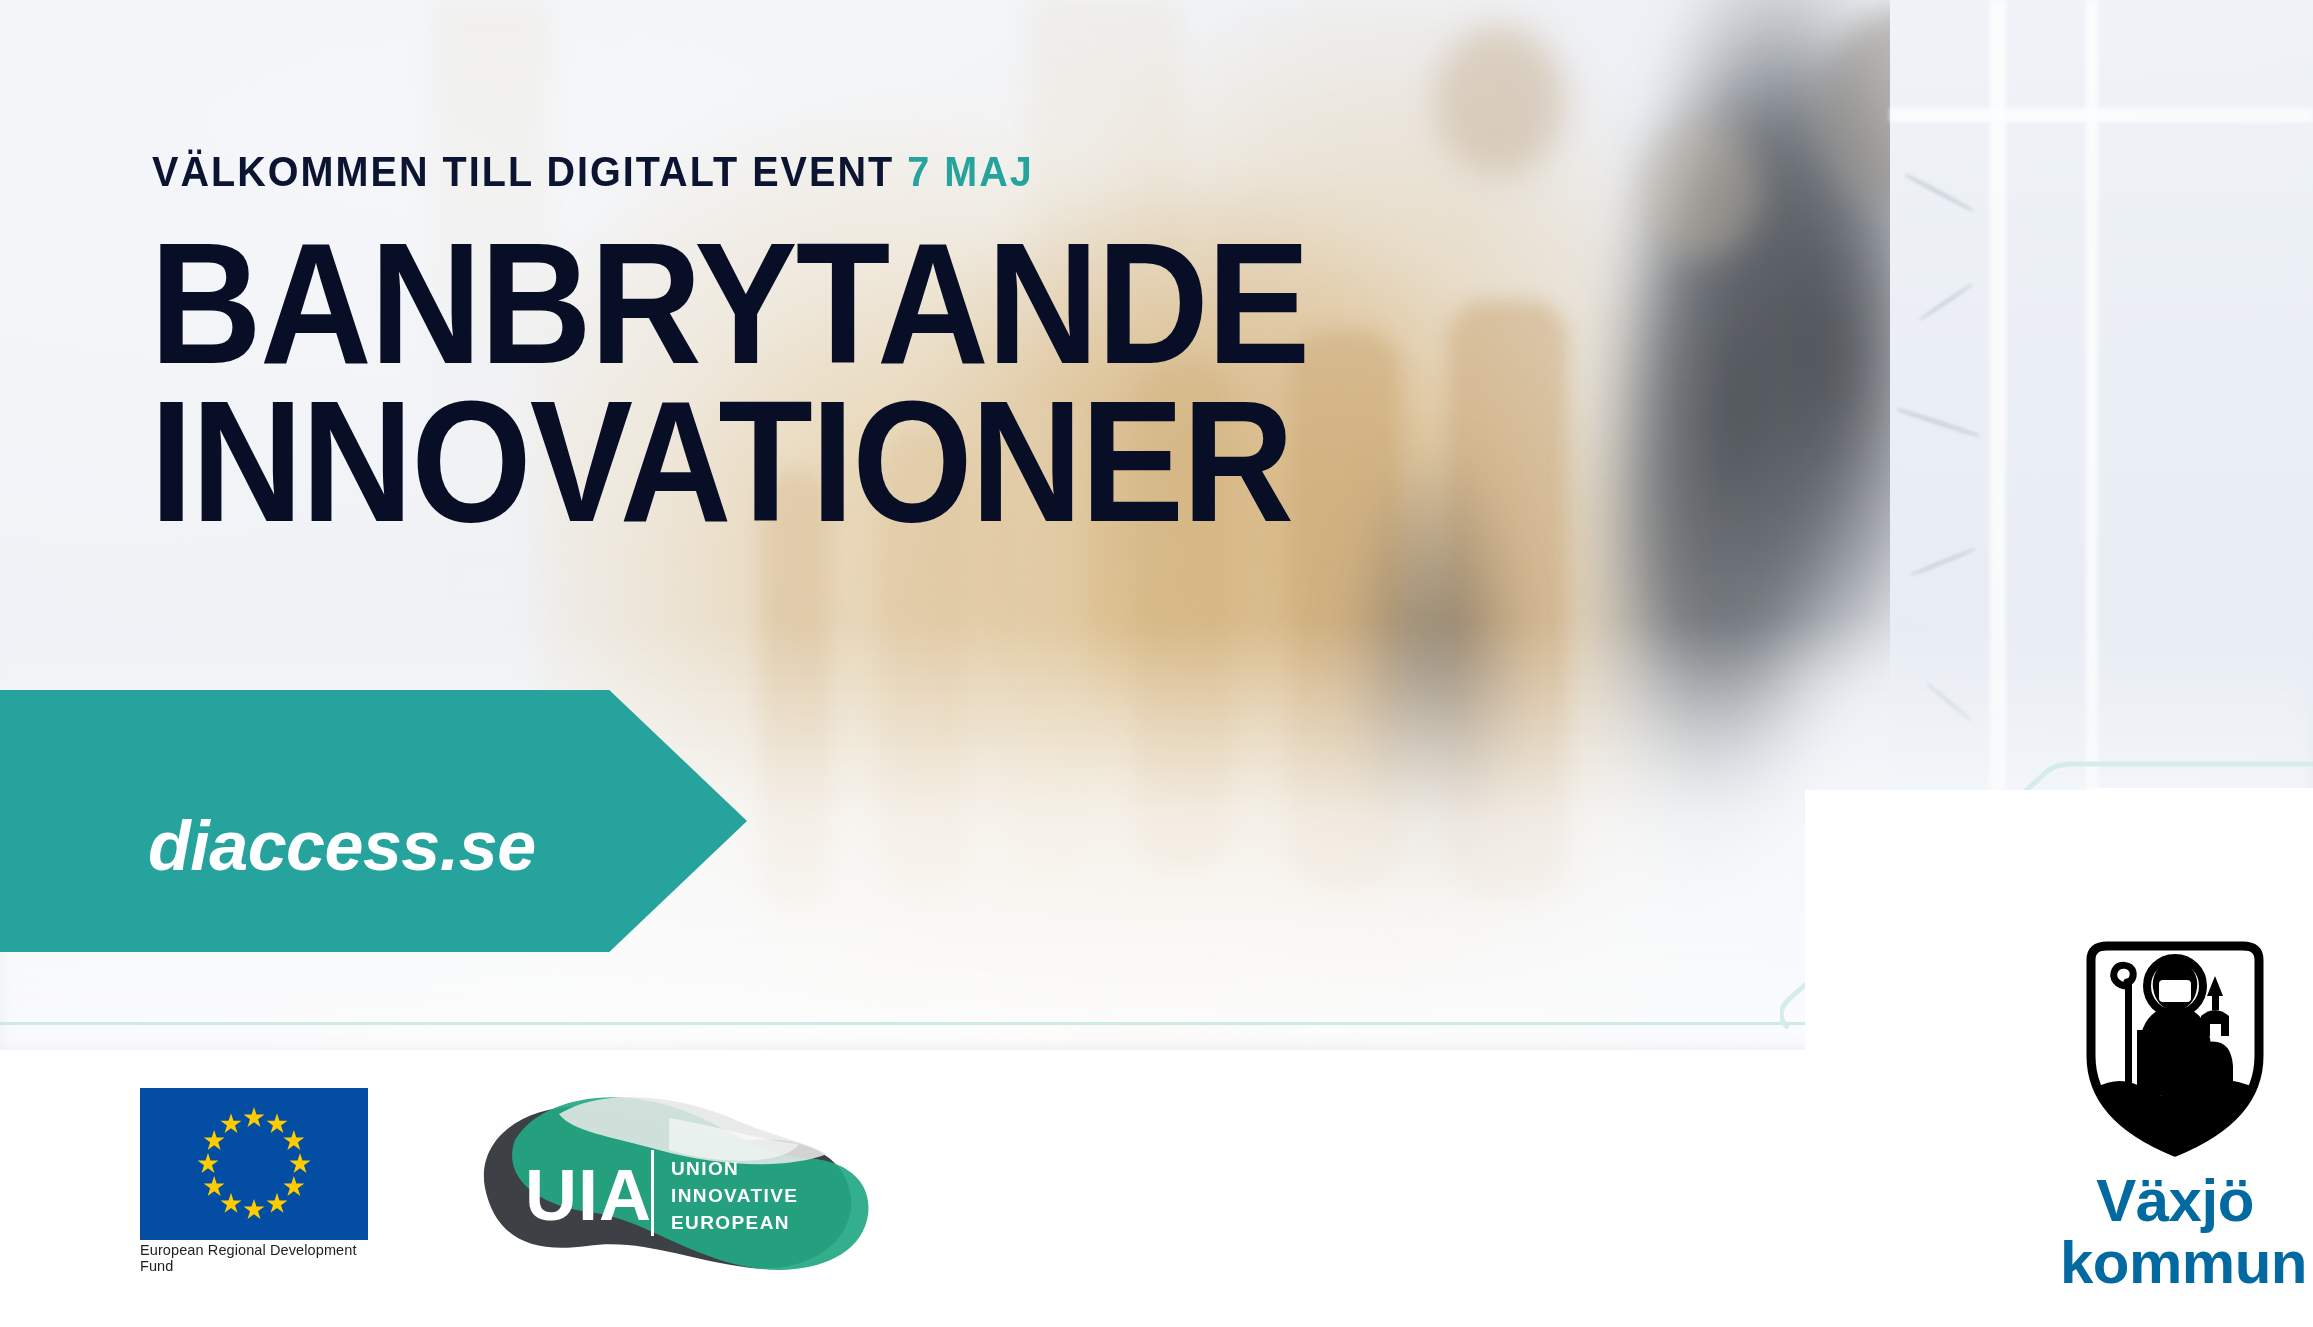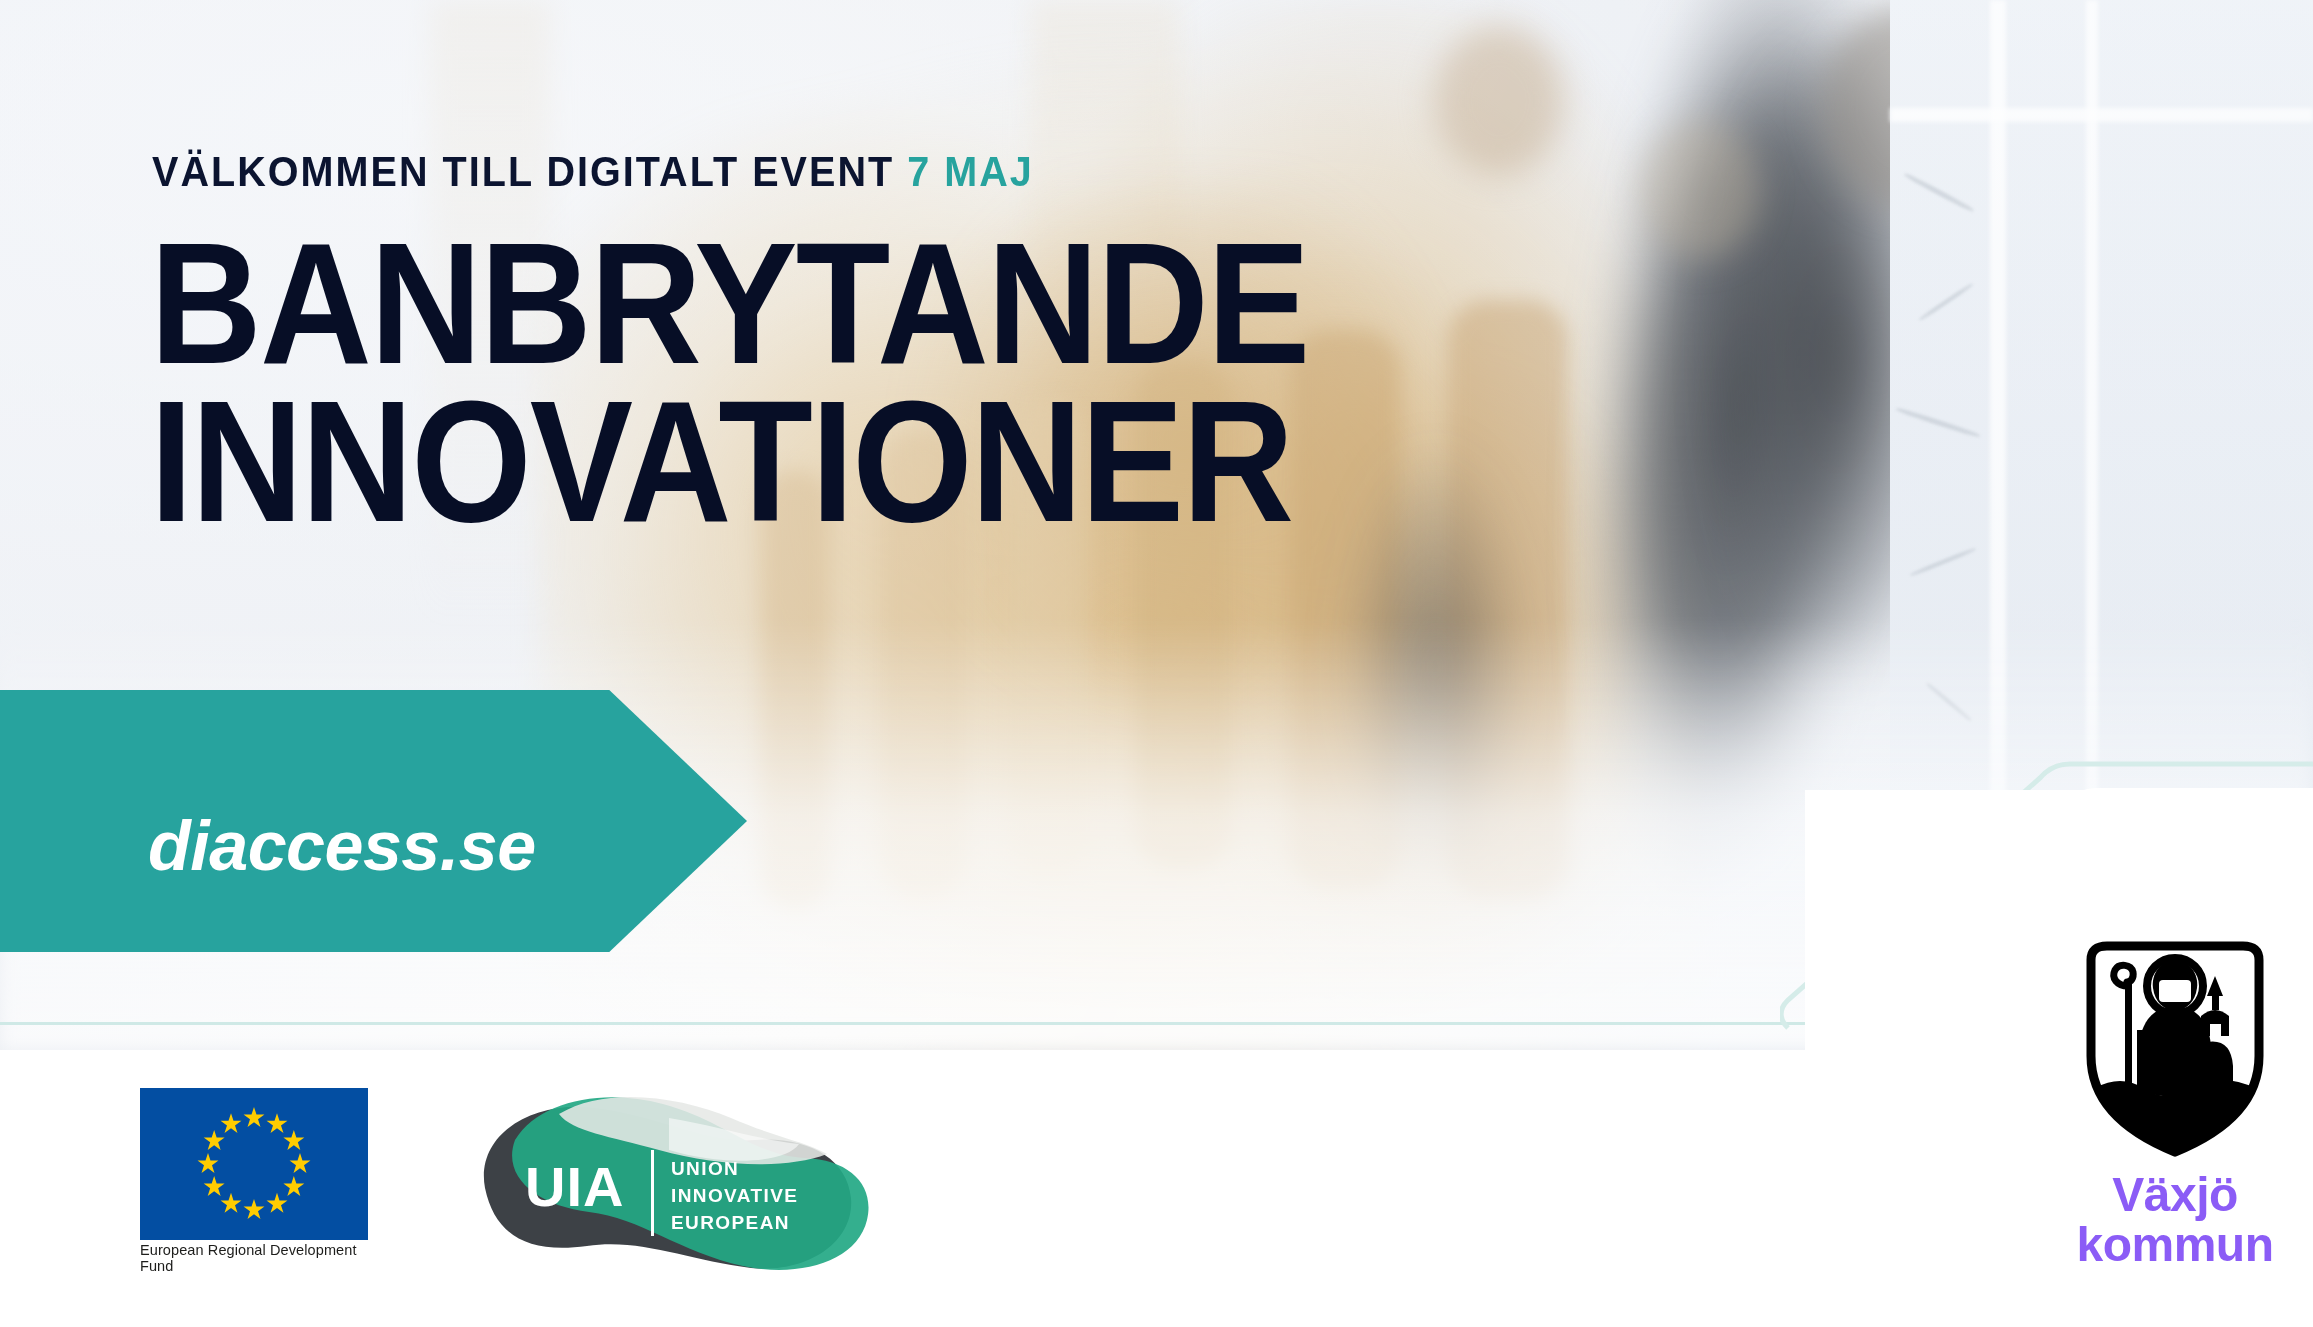--- a/index.html
+++ b/index.html
@@ -187,36 +187,36 @@
   .eu-fund {
     margin-top:2px;
     font-size:14.5px; font-weight:400; color:#1d1d1b; letter-spacing:.1px;
   }
 
   
   .uia-wrap { position:absolute; left:455px; top:28px; width:420px; height:215px; }
   .uia-svg { display:block; }
   .uia-letters {
     position:absolute; left:70px; top:76px;
-    font-size:56px; font-weight:800; color:#ffffff; letter-spacing:1px;
+    font-size:72px; font-weight:800; color:#ffffff; letter-spacing:1px;
   }
   .uia-rule {
     position:absolute; left:196px; top:72px; width:3px; height:86px; background:#ffffff;
   }
   .uia-sub {
     position:absolute; left:216px; top:78px;
     color:#ffffff; font-size:19px; font-weight:600; line-height:1.42; letter-spacing:1.4px;
   }
 
   
   .vx-wrap { position:absolute; left:2060px; top:-112px; width:230px; height:340px; text-align:center; }
   .vx-shield { display:block; margin:0 auto; }
   .vx-name {
     margin-top:10px;
-    font-size:48px; font-weight:800; color:#8b5cf6; line-height:1.04; letter-spacing:-.5px;
+    font-size:60px; font-weight:800; color:#0369a1; line-height:1.04; letter-spacing:-.5px;
   }
 </style>
 </head>
 <body>
 
 <div id="stage">
 
   <div class="photo-band">
     <div class="ph-base"></div>
 

